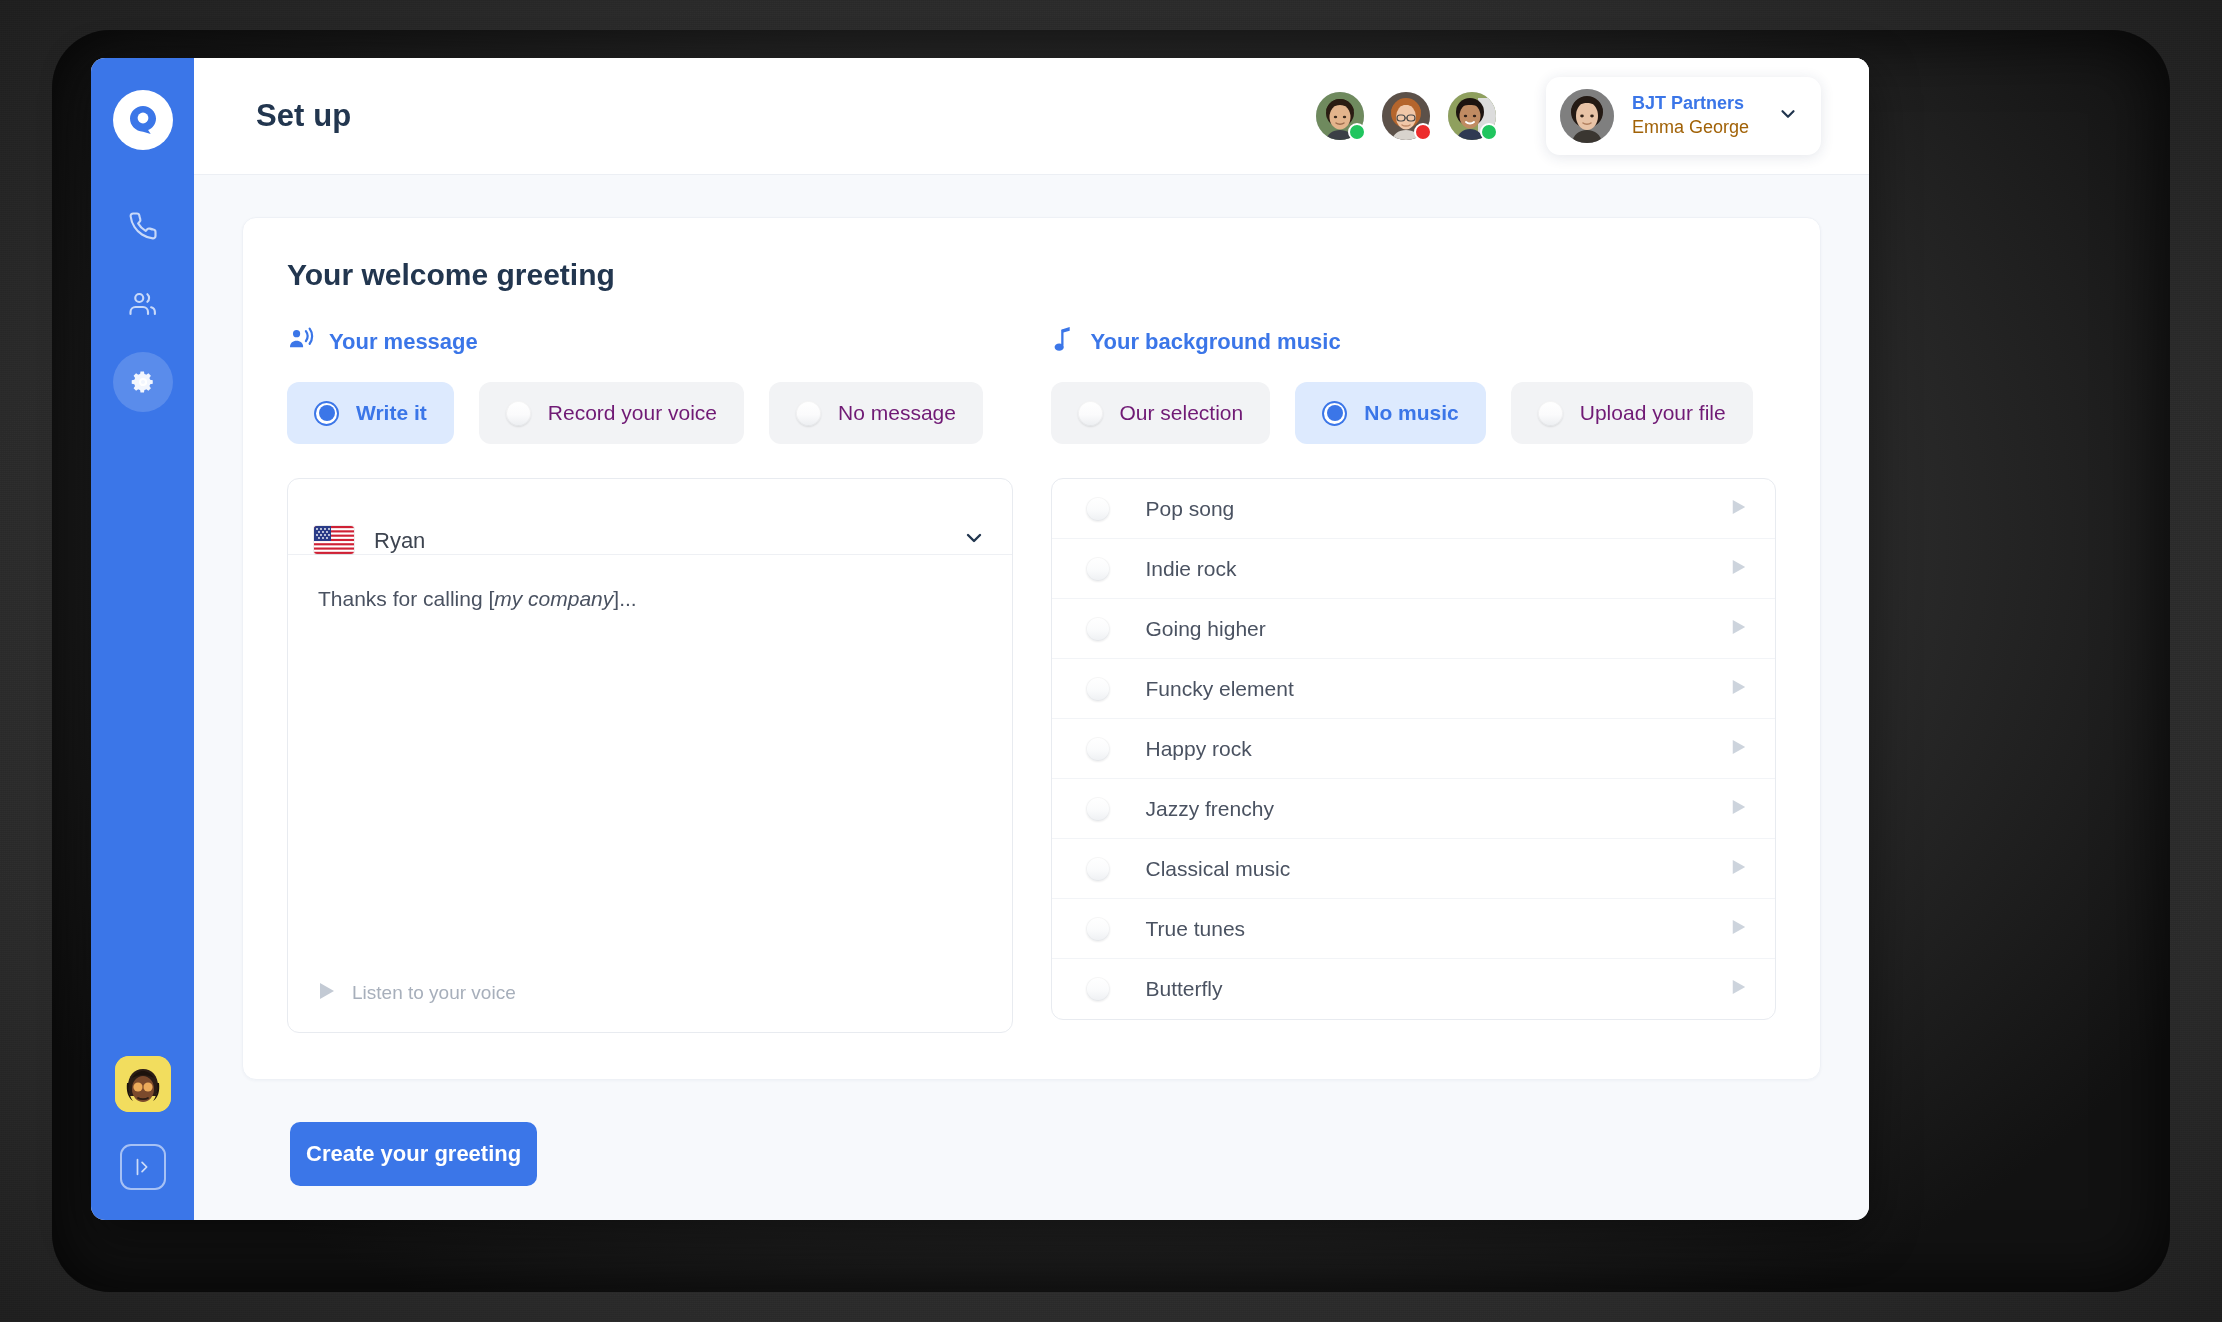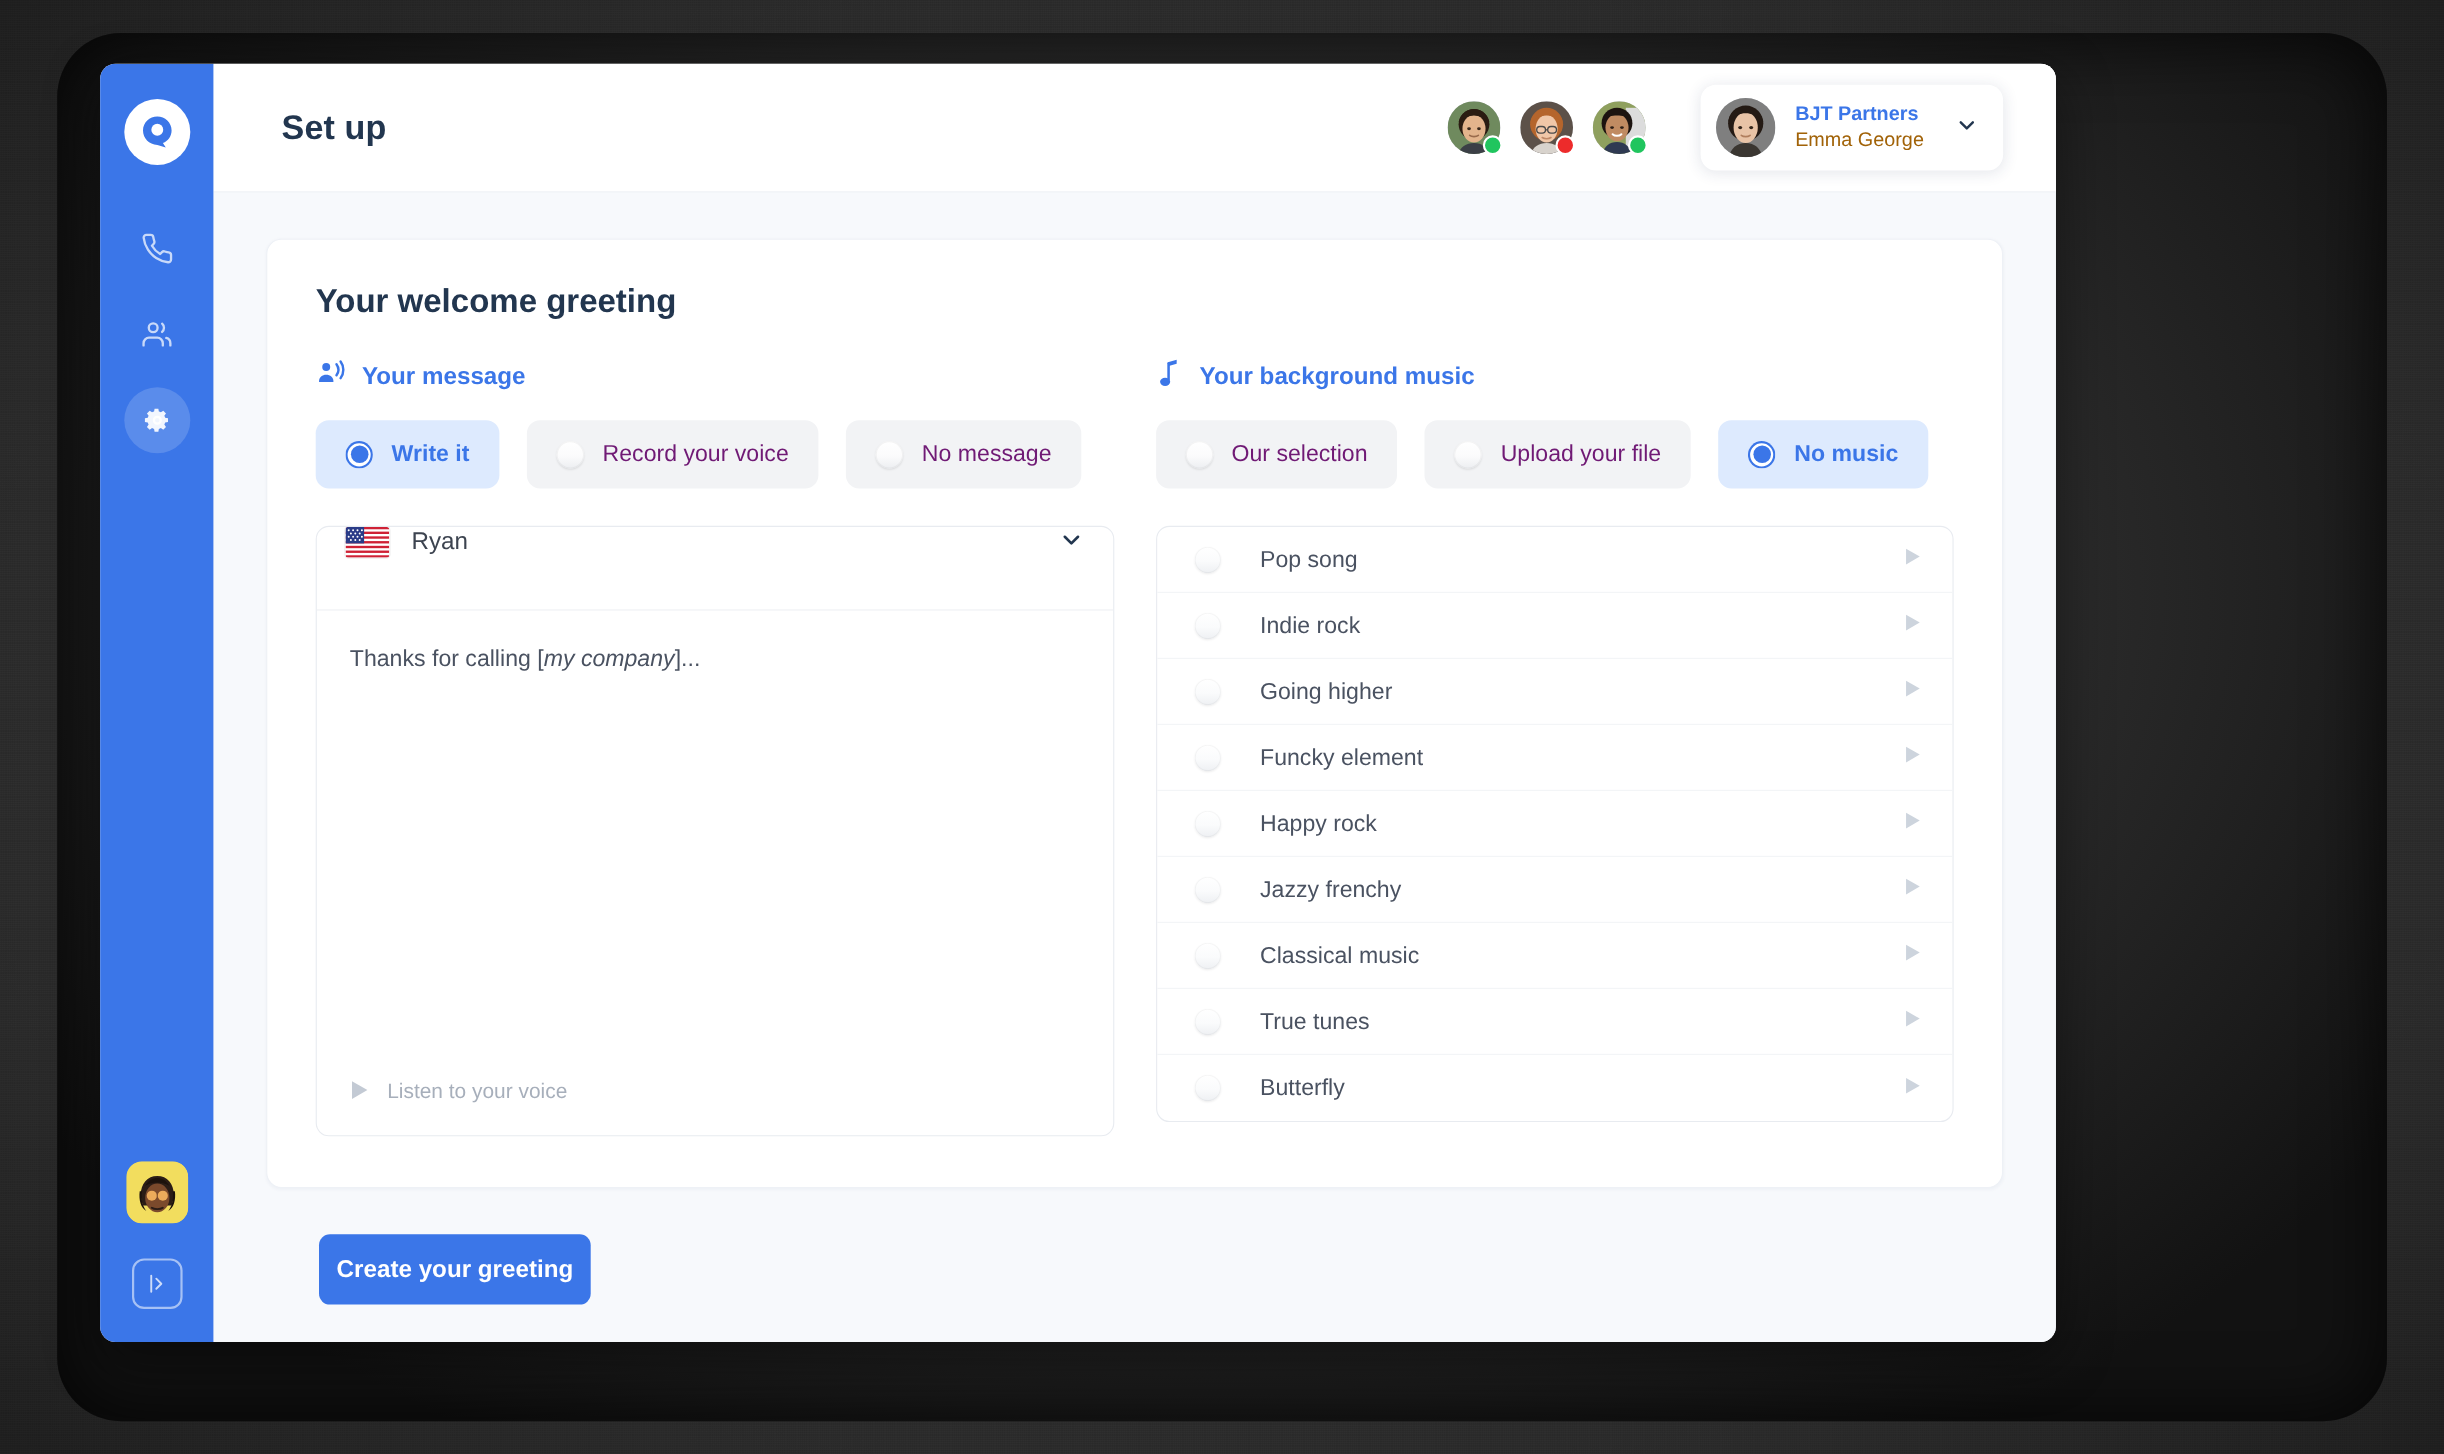--- a/index.html
+++ b/index.html
@@ -230,21 +230,21 @@
     border-radius: 12px;
     background: #fff;
     overflow: hidden;
     height: 555px;
     display: flex;
     flex-direction: column;
   }
   #voice-select {
     height: 76px;
     flex: 0 0 76px;
-    display: flex; align-items: flex-start;
+    display: flex; align-items: flex-end;
     padding: 0 26px 0 26px;
     border-bottom: 1px solid #eef0f4;
     cursor: pointer;
   }
   .flag {
     width: 40px; height: 28px;
     border-radius: 3px;
     overflow: hidden;
     flex: 0 0 40px;
     margin-right: 20px;
@@ -567,27 +567,27 @@
                 </svg>
               </span>
               <span class="section-head-label">Your background music</span>
             </div>
 
             <div class="pill-row">
               <div class="pill">
                 <span class="radio"></span>
                 <span class="pill-label">Our selection</span>
               </div>
+              <div class="pill selected">
+                <span class="radio on"></span>
+                <span class="pill-label">No music</span>
+              </div>
               <div class="pill">
                 <span class="radio"></span>
                 <span class="pill-label">Upload your file</span>
-              </div>
-              <div class="pill selected">
-                <span class="radio on"></span>
-                <span class="pill-label">No music</span>
               </div>
             </div>
 
             <div id="music-panel">
               <div class="track">
                 <span class="track-radio"></span>
                 <span class="track-name">Pop song</span>
                 <span class="track-play">
                   <svg width="16" height="18" viewBox="0 0 18 20">
                       <path d="M2 2l14 8-14 8z" fill="#cdd4dd"></path>

